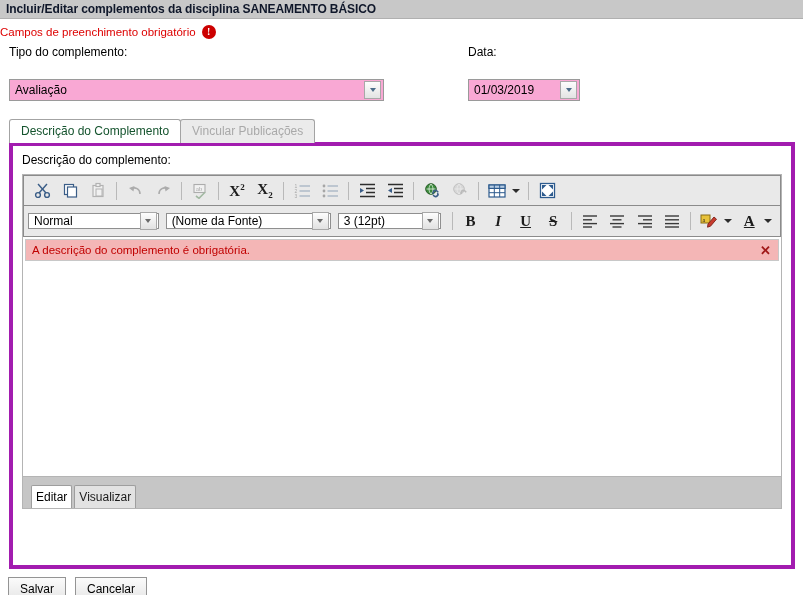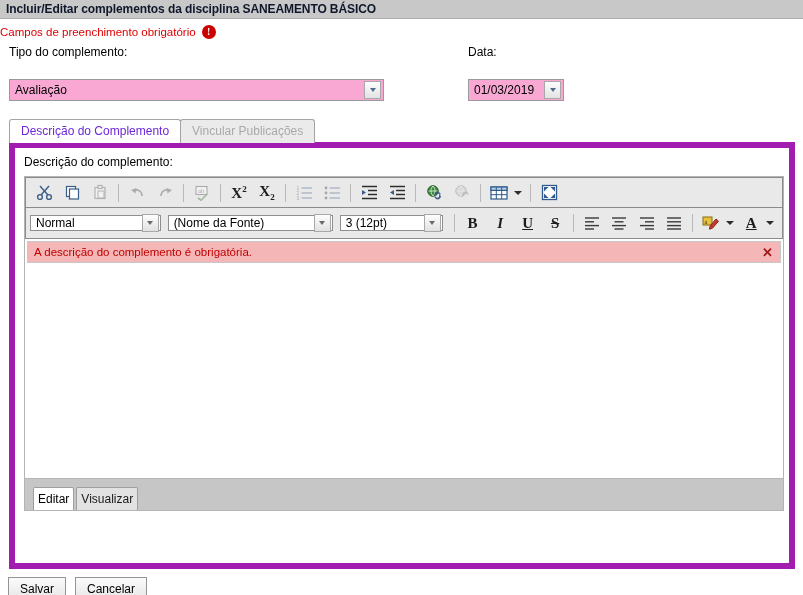--- a/index.html
+++ b/index.html
@@ -76,21 +76,21 @@
   }
   .select-box {
     position: relative;
     height: 22px;
     border: 1px solid #9a9a9a;
     background: #f9a8d4;
     display: flex;
     align-items: center;
   }
   .select-box.w-tipo { width: 375px; }
-  .select-box.w-data { width: 96px; }
+  .select-box.w-data { width: 112px; }
   .select-value {
     flex: 1;
     padding-left: 5px;
     font-size: 12px;
     color: #000;
     white-space: nowrap;
     overflow: hidden;
   }
   .select-arrow {
     width: 17px;
@@ -126,33 +126,33 @@
     line-height: 23px;
     font-size: 12px;
     border: 1px solid #a3a3a3;
     border-bottom: none;
     border-radius: 3px 3px 0 0;
     margin-right: -1px;
     white-space: nowrap;
   }
   .tab.active {
     background: #ffffff;
-    color: #6d28d9;
+    color: #14532d;
     position: relative;
     z-index: 4;
   }
   .tab.disabled {
     background: #ebebeb;
     color: #a9a9a9;
   }
 
   
   .tab-panel {
     margin: 8px 8px 0 9px;
-    border: 6px solid #a21caf;
+    border: 4px solid #a21caf;
     background: #ffffff;
     height: 427px;
     margin-top: -1px;
     padding: 7px 9px 9px 9px;
     position: relative;
     z-index: 2;
   }
   .panel-label {
     font-size: 12px;
     margin-bottom: 7px;

